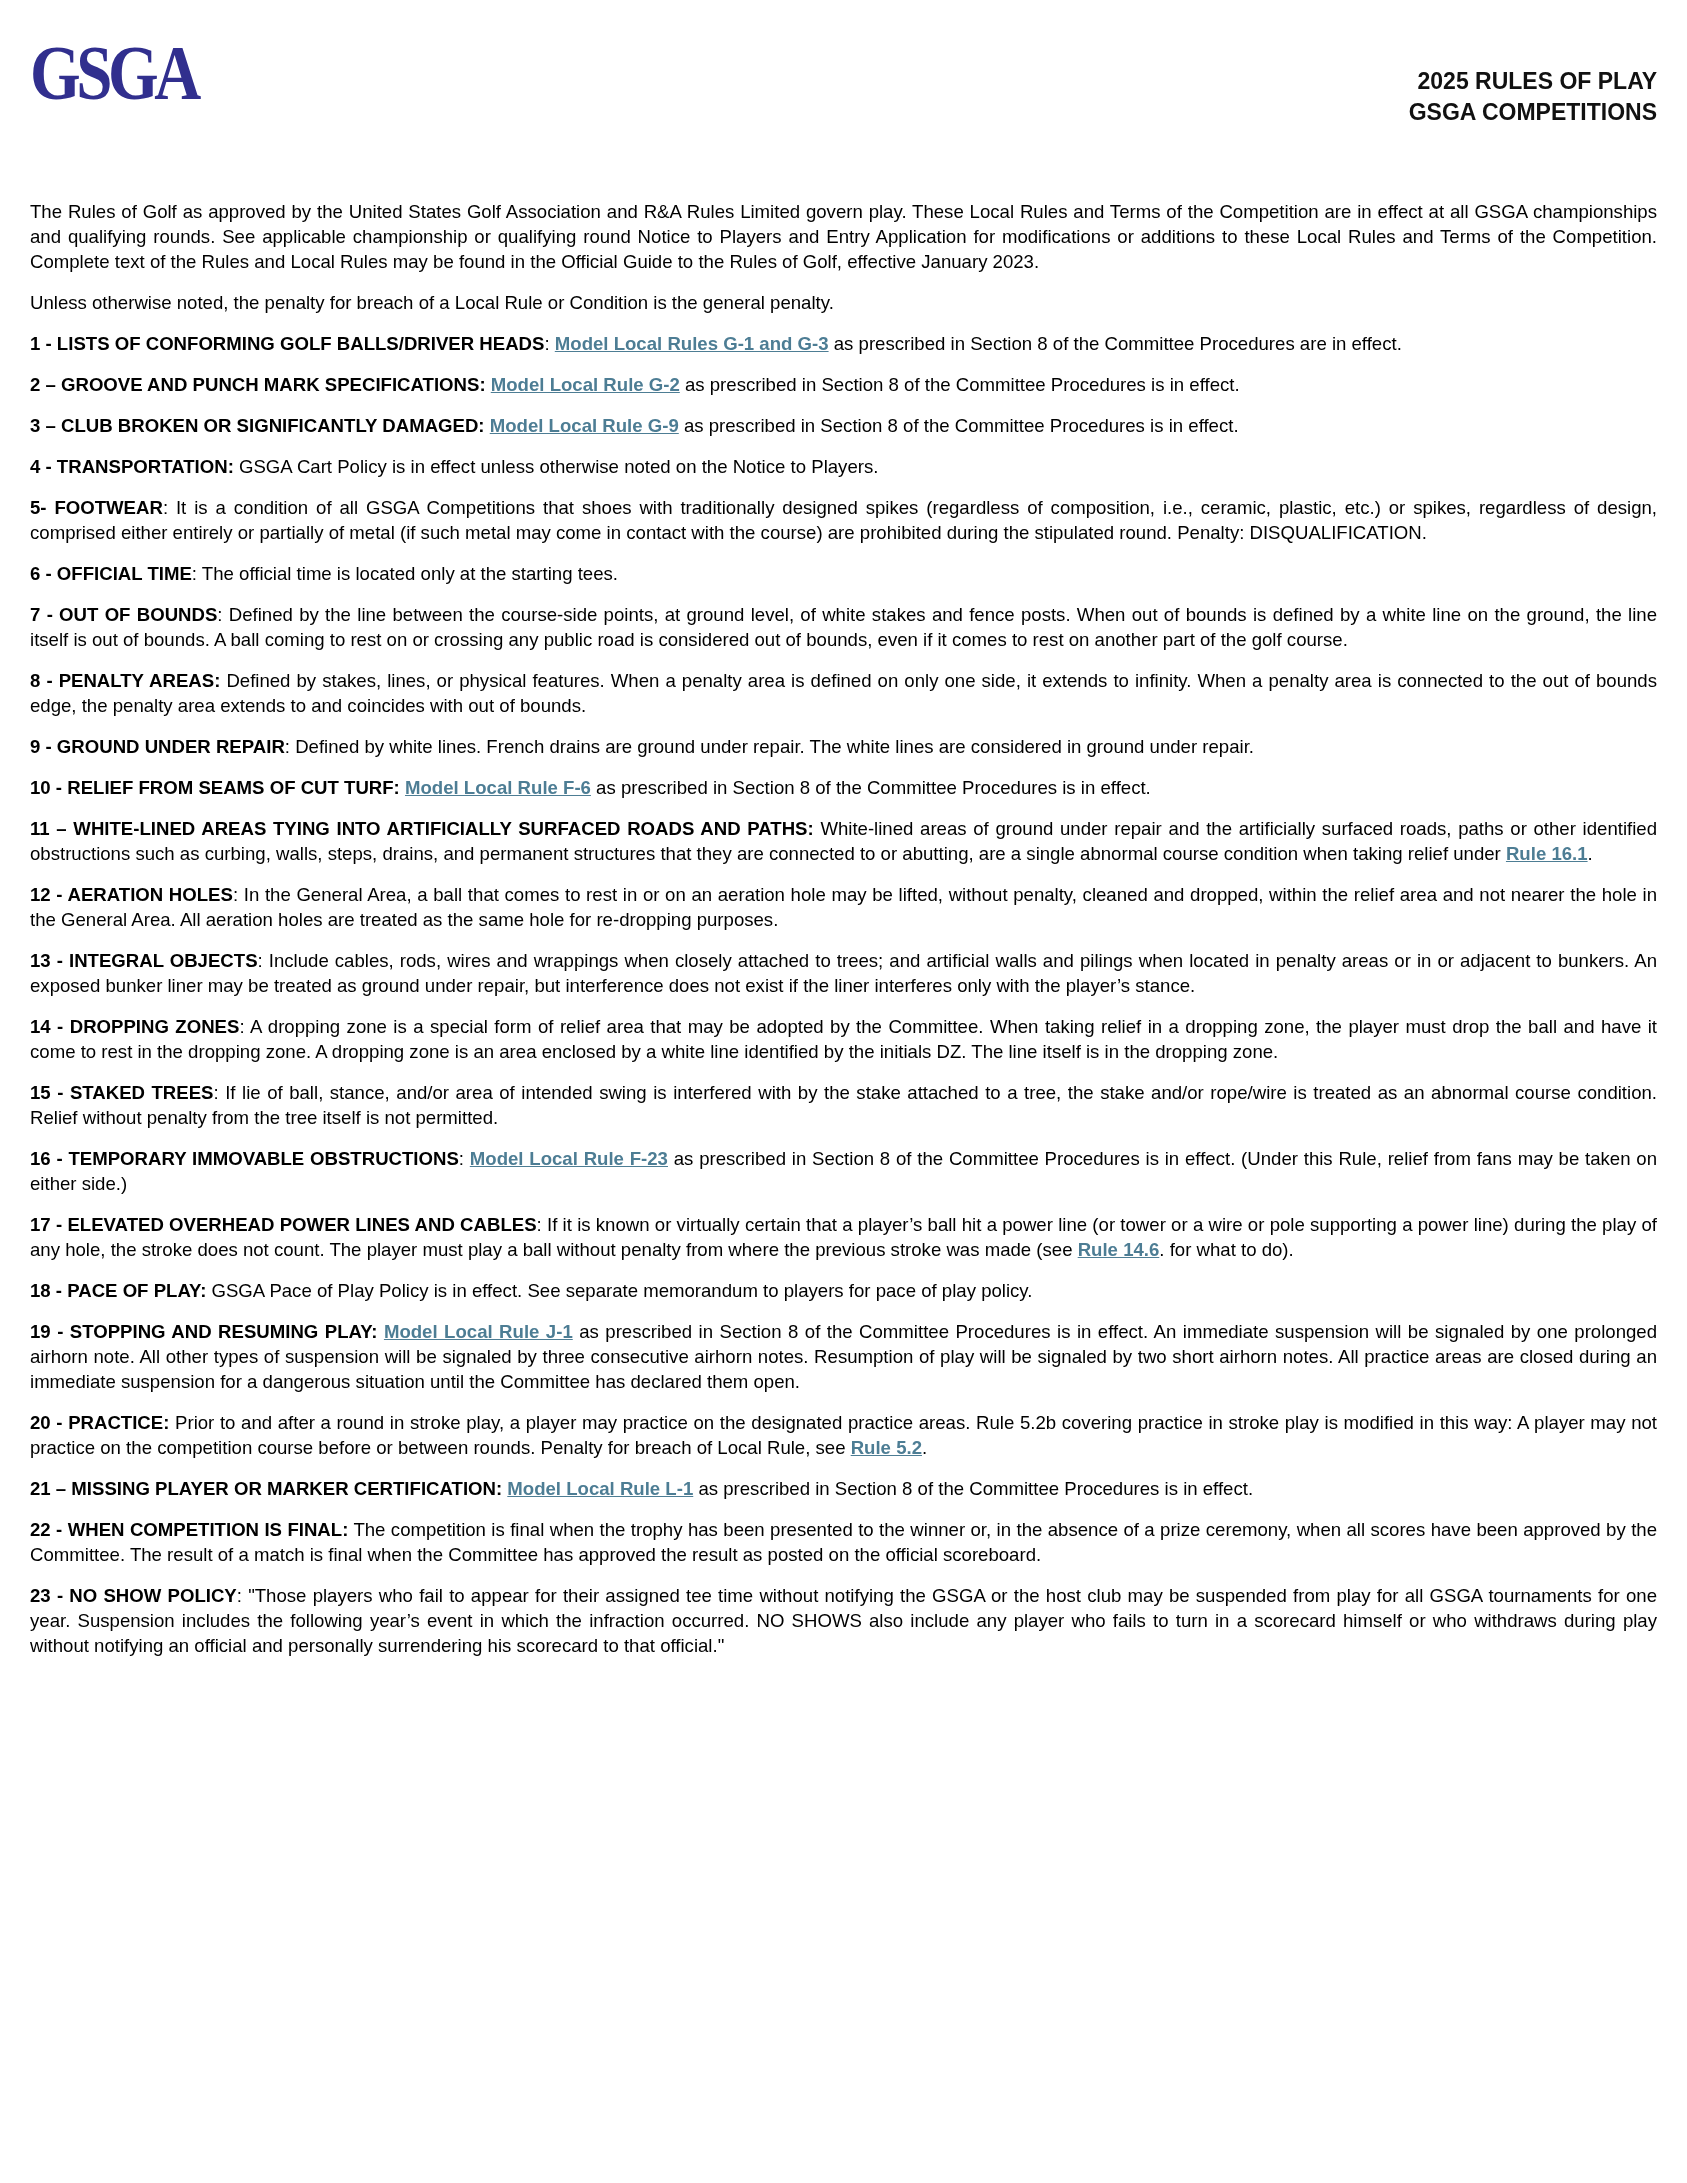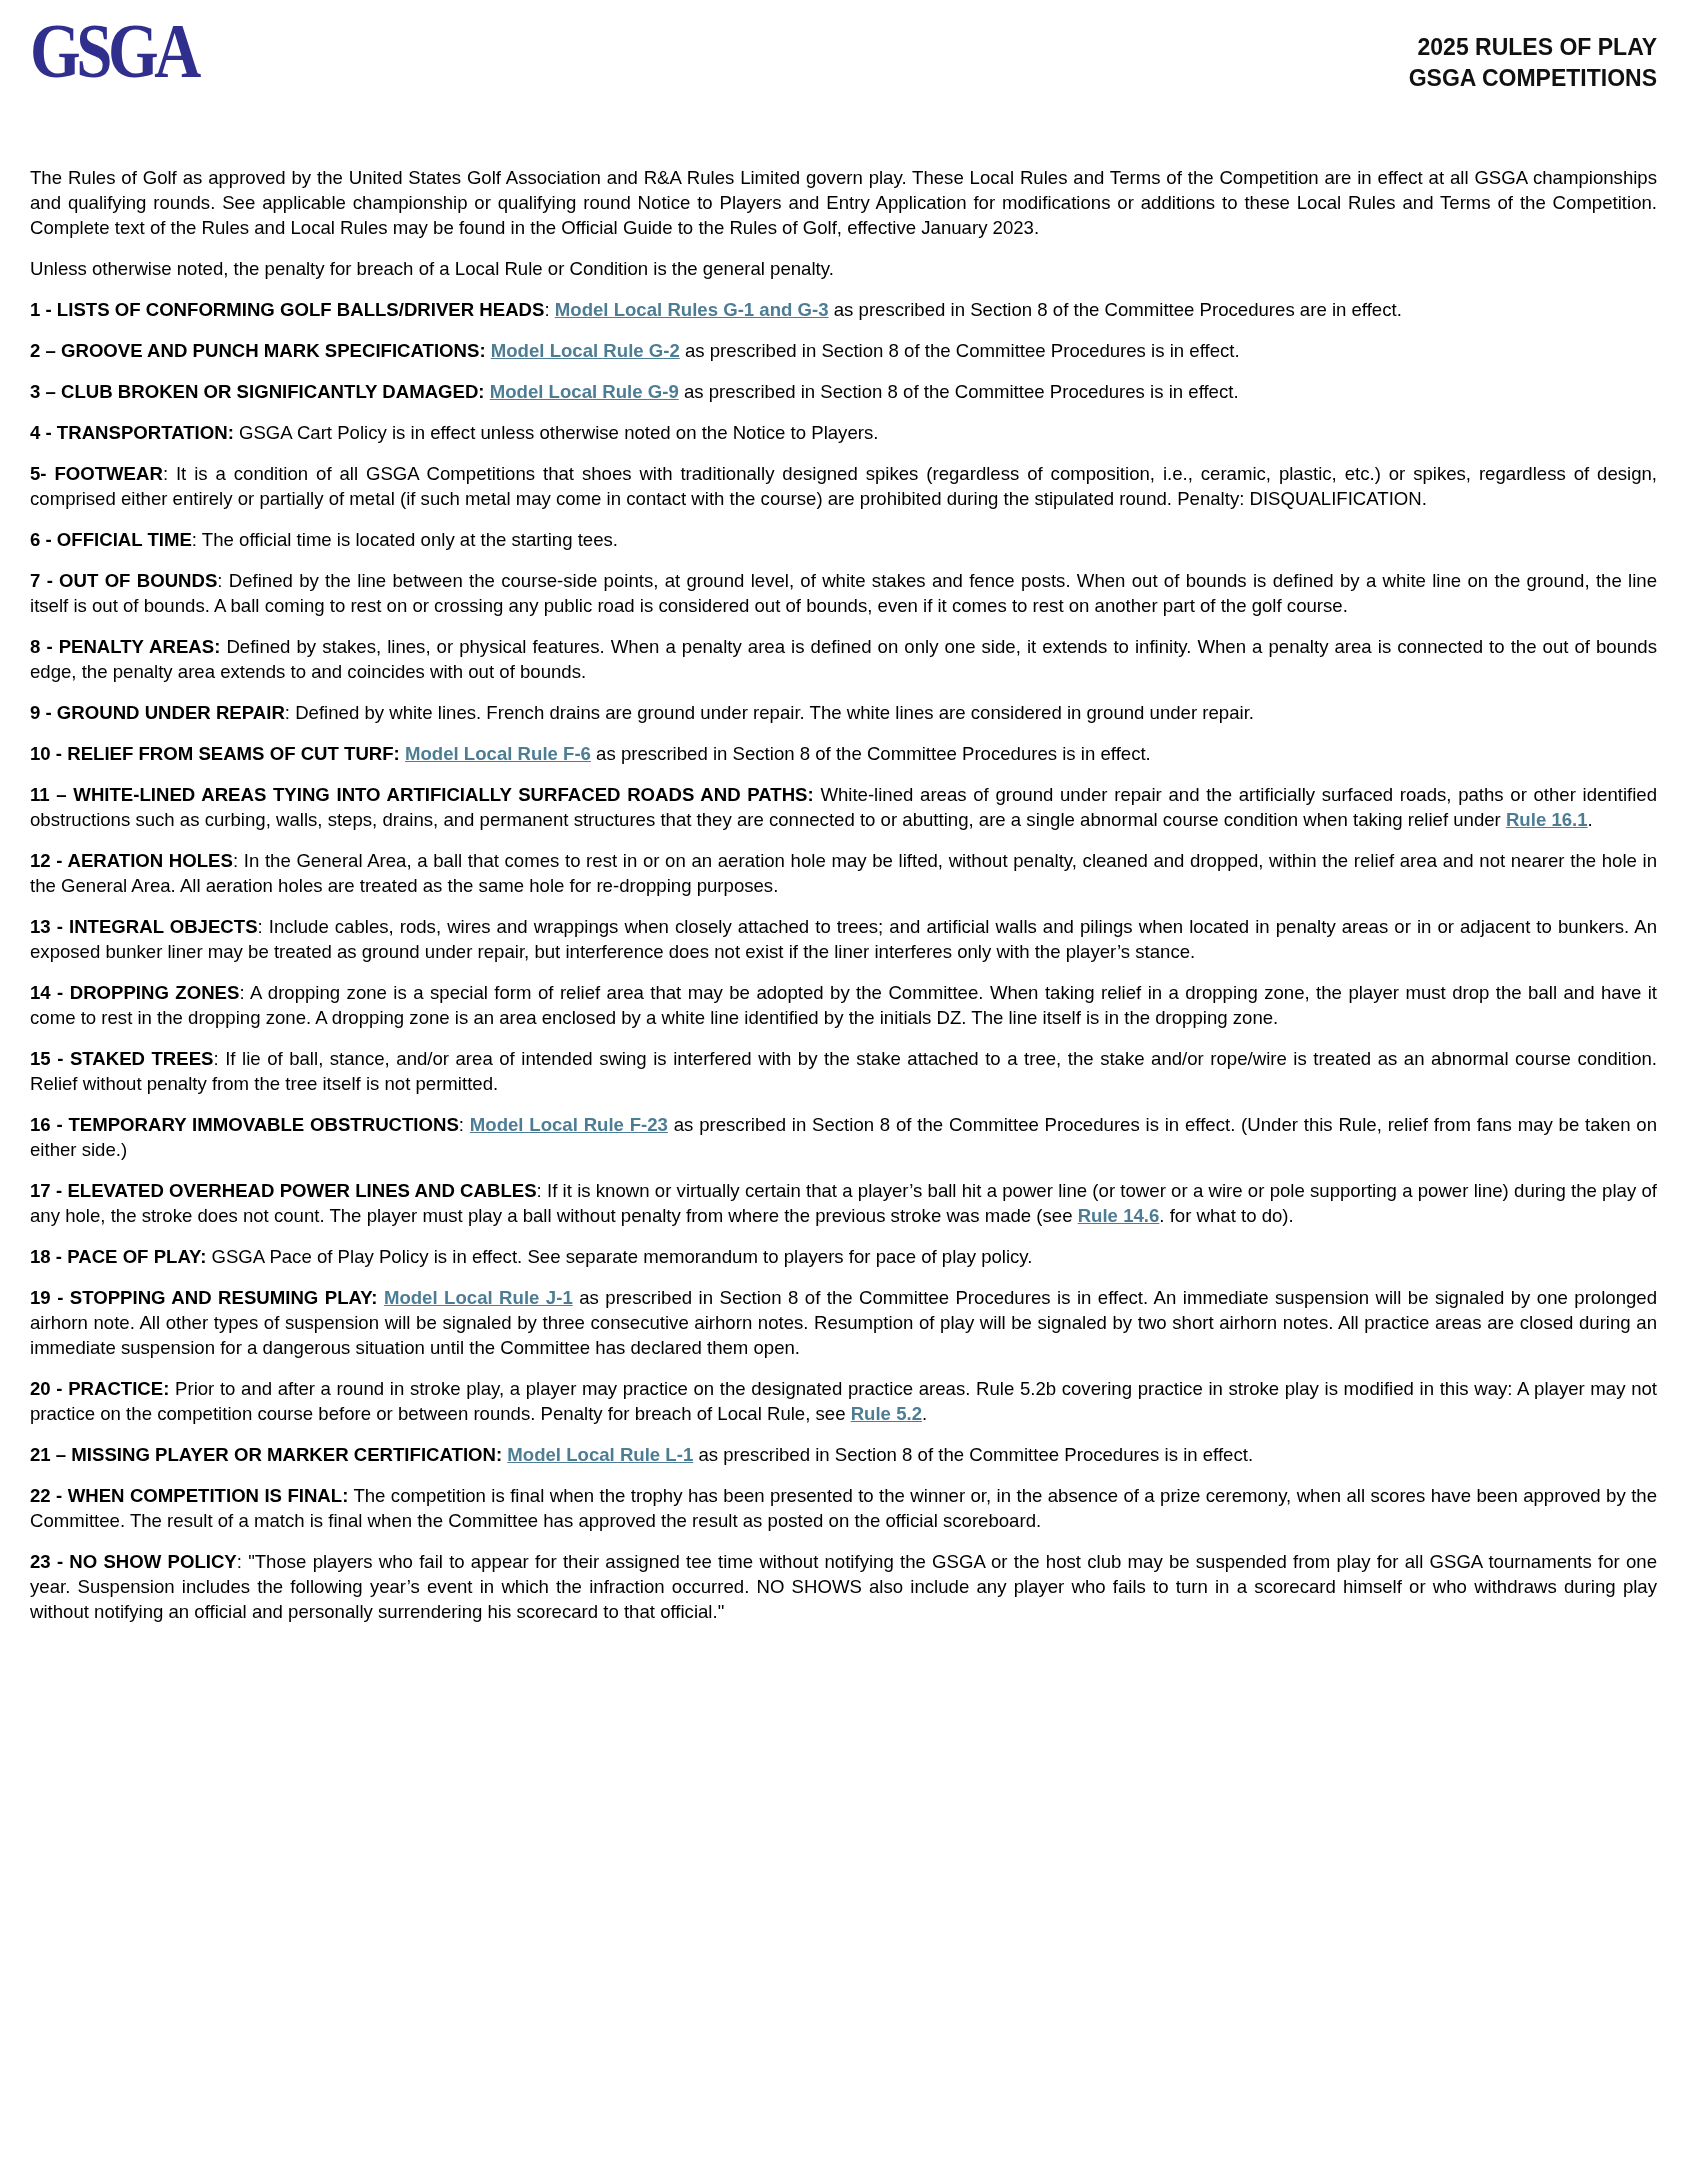--- a/index.html
+++ b/index.html
@@ -13,21 +13,21 @@
     width: 1687px;
     min-height: 2183px;
     font-family: "Liberation Sans", sans-serif;
     color: var(--text-color);
     position: relative;
   }
   .page {
     width: 1687px;
     min-height: 2183px;
     background: #ffffff;
-    padding: 16px 30px 0 30px;
+    padding: 38px 30px 0 30px;
   }
   .top-row {
     display: flex;
     justify-content: space-between;
     align-items: flex-start;
   }
   .logo {
     font-family: "Liberation Serif", serif;
     font-weight: 700;
     font-size: 74px;
@@ -36,21 +36,21 @@
     color: var(--logo-color);
     transform: scaleX(0.88) scaleY(1.05);
     transform-origin: left top;
     user-select: none;
   }
   .header-title {
     text-align: right;
     font-weight: 700;
     font-size: 23px;
     line-height: 31px;
-    margin-top: 16px;
+    margin-top: 28px;
     color: #111111;
   }
   .content {
     margin-top: 71px;
   }
   .para {
     font-size: 18.6px;
     line-height: 25px;
     text-align: justify;
     margin-bottom: 16px;

